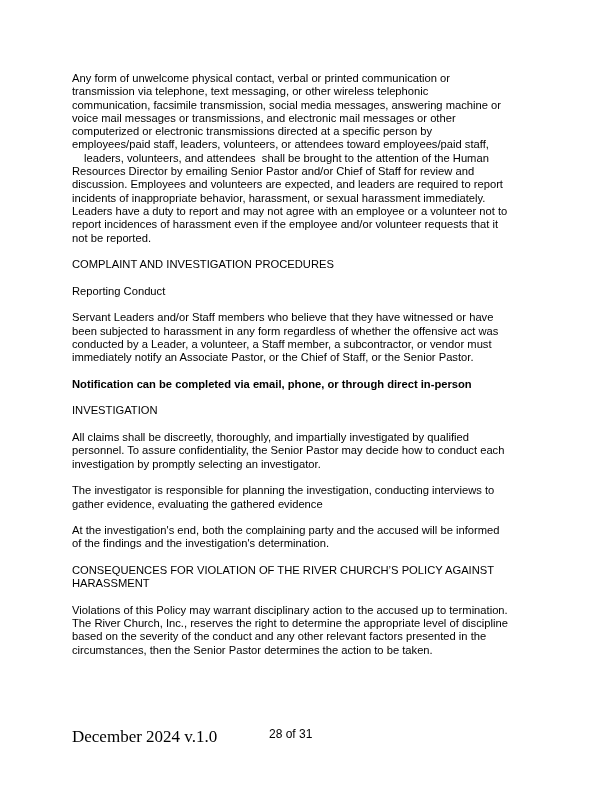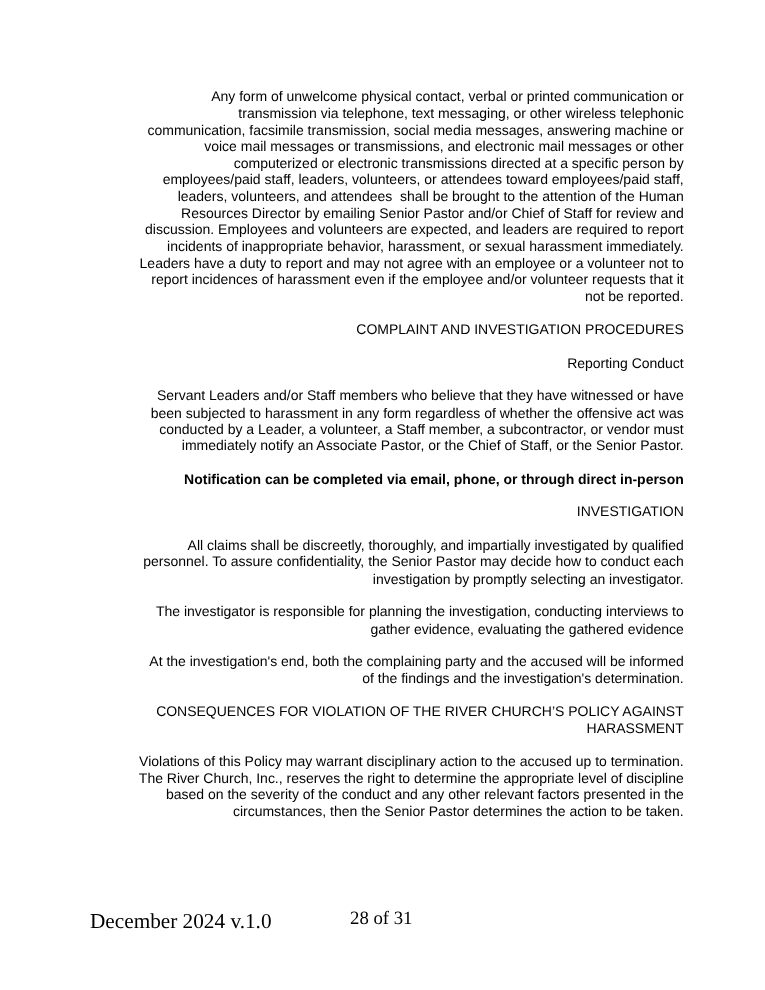--- a/index.html
+++ b/index.html
@@ -1,45 +1,45 @@
 <!DOCTYPE html>
 <html><head>
 <meta charset="utf-8">
 <style>
   html, body { margin: 0; padding: 0; background: #ffffff; }
   body { width: 612px; height: 792px; position: relative; overflow: hidden; }
-  .page { position: absolute; left: 0; top: 0; width: 612px; height: 792px; background: #fff; text-align: right; }
+  .page { position: absolute; left: 0; top: 0; width: 612px; height: 792px; background: #fff; }
   .content {
     position: absolute; left: 72px; top: 72px; width: 475px;
     font-family: "Liberation Sans", sans-serif; font-size: 11.2px; line-height: 13.3px;
     color: #000;
   }
   .content p { margin: 0; }
   .gap { height: 13.3px; }
   .b { font-weight: normal; }
   .footer {
     position: absolute; top: 727px; font-family: Liberation Serif, serif;
     font-size: 17px; color: #000;
   }
   .footer-left { left: 72px; }
-  .footer-page { left: 280px; font-family: Liberation Serif, serif; font-size: 15px; }
+  .footer-page { left: 269px; font-family: Liberation Sans, sans-serif; font-size: 12px; }
 </style>
 </head>
 <body>
 
 <div class="page">
   <div class="content" id="content">
       <p>
         <span style="display: block; white-space: pre;">Any form of unwelcome physical contact, verbal or printed communication or</span>
         <span style="display: block; white-space: pre;">transmission via telephone, text messaging, or other wireless telephonic</span>
         <span style="display: block; white-space: pre;">communication, facsimile transmission, social media messages, answering machine or</span>
         <span style="display: block; white-space: pre;">voice mail messages or transmissions, and electronic mail messages or other</span>
         <span style="display: block; white-space: pre;">computerized or electronic transmissions directed at a specific person by</span>
         <span style="display: block; white-space: pre;">employees/paid staff, leaders, volunteers, or attendees toward employees/paid staff,</span>
-        <span style="display: block; white-space: pre;">leaders, volunteers, and attendees  shall be brought to the attention of the Human</span>
+        <span style="display: block; white-space: pre; margin-left: 12px;">leaders, volunteers, and attendees  shall be brought to the attention of the Human</span>
         <span style="display: block; white-space: pre;">Resources Director by emailing Senior Pastor and/or Chief of Staff for review and</span>
         <span style="display: block; white-space: pre;">discussion. Employees and volunteers are expected, and leaders are required to report</span>
         <span style="display: block; white-space: pre;">incidents of inappropriate behavior, harassment, or sexual harassment immediately.</span>
         <span style="display: block; white-space: pre;">Leaders have a duty to report and may not agree with an employee or a volunteer not to</span>
         <span style="display: block; white-space: pre;">report incidences of harassment even if the employee and/or volunteer requests that it</span>
         <span style="display: block; white-space: pre;">not be reported.</span>
       </p>
       <div class="gap"></div>
       <p class="b">
         <span style="display: block; white-space: pre;">COMPLAINT AND INVESTIGATION PROCEDURES</span>

